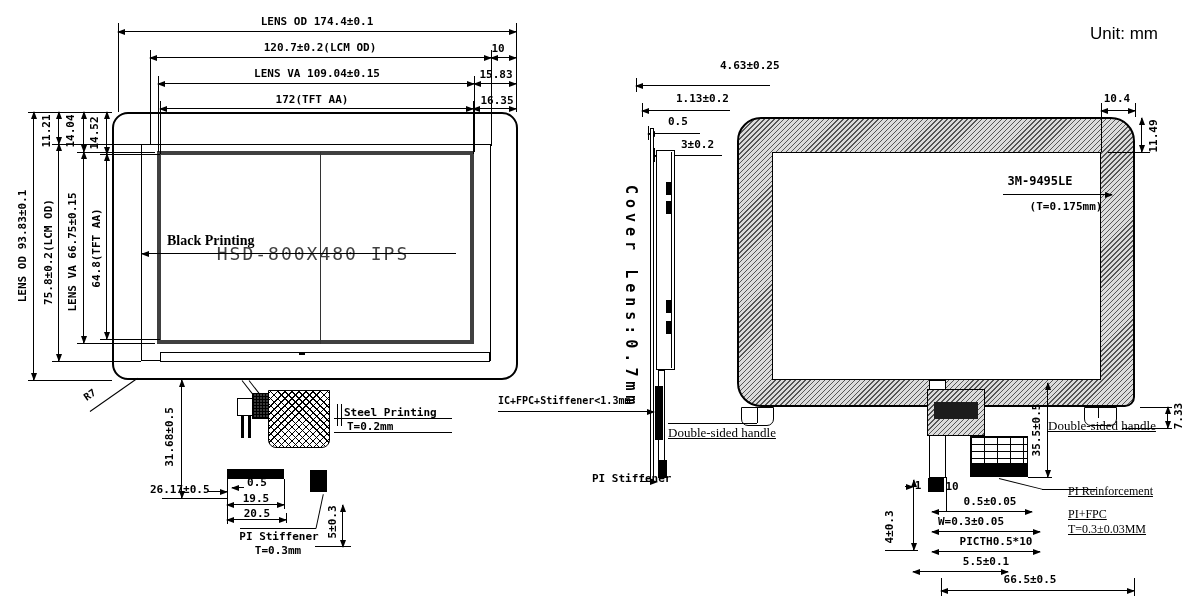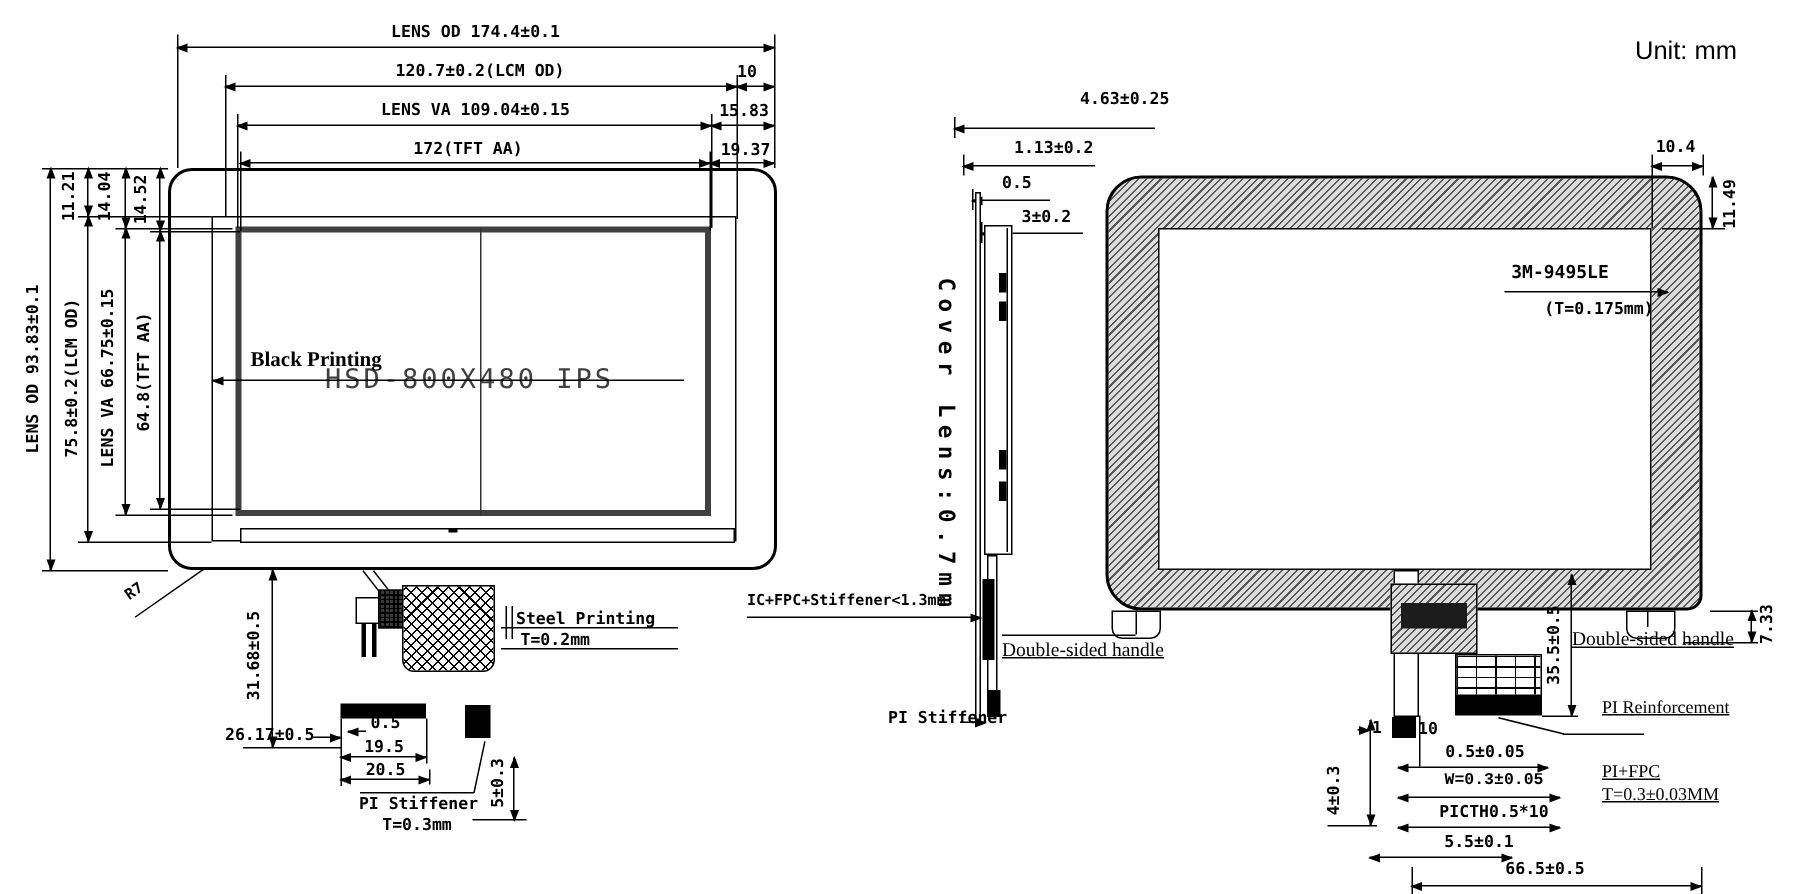--- a/index.html
+++ b/index.html
@@ -61,21 +61,21 @@
   <div class="t tc" style="left:320px;top:47px;">120.7±0.2(LCM OD)</div>
   <div class="hl al ar" style="left:150px;top:57px;width:341px;"></div>
   <div class="t tc" style="left:498px;top:48px;">10</div>
   <div class="hl al ar" style="left:491px;top:57px;width:25px;"></div>
   <div class="t tc" style="left:317px;top:73px;">LENS VA 109.04±0.15</div>
   <div class="hl al ar" style="left:158px;top:83px;width:316px;"></div>
   <div class="t tc" style="left:496px;top:74px;">15.83</div>
   <div class="hl al ar" style="left:474px;top:83px;width:42px;"></div>
   <div class="t tc" style="left:312px;top:99px;">172(TFT AA)</div>
   <div class="hl al ar" style="left:160px;top:108px;width:313px;"></div>
-  <div class="t tc" style="left:497px;top:100px;">19.37</div>
+  <div class="t tc" style="left:497px;top:100px;">16.35</div>
   <div class="hl al ar" style="left:473px;top:108px;width:43px;"></div>
 
   <div class="vl" style="left:118px;top:23px;height:89px;"></div>
   <div class="vl" style="left:516px;top:23px;height:89px;"></div>
   <div class="vl" style="left:150px;top:50px;height:94px;"></div>
   <div class="vl" style="left:491px;top:50px;height:96px;"></div>
   <div class="vl" style="left:158px;top:76px;height:76px;"></div>
   <div class="vl" style="left:474px;top:76px;height:76px;"></div>
   <div class="vl" style="left:160px;top:101px;height:53px;"></div>
   <div class="vl" style="left:473px;top:101px;height:53px;"></div>
@@ -219,30 +219,30 @@
   <div class="t tc" style="left:918px;top:485px;">1</div>
   <div class="hl ar" style="left:905px;top:486px;width:8px;"></div>
   <div class="t tc" style="left:952px;top:486px;">10</div>
   <div class="t rot" style="left:889px;top:527px;">4±0.3</div>
   <div class="vl at ab" style="left:913px;top:480px;height:70px;"></div>
   <div class="hl" style="left:885px;top:550px;width:33px;"></div>
   <div class="vl" style="left:946px;top:477px;height:34px;"></div>
 
   <div class="t tc" style="left:990px;top:501px;">0.5±0.05</div>
   <div class="hl al ar" style="left:932px;top:511px;width:100px;"></div>
-  <div class="t tc" style="left:996px;top:521px;font-family:Liberation Mono, monospace;">W=0.3±0.05</div>
+  <div class="t tc" style="left:971px;top:521px;">W=0.3±0.05</div>
   <div class="hl al ar" style="left:932px;top:531px;width:108px;"></div>
   <div class="t tc" style="left:996px;top:541px;">PICTH0.5*10</div>
   <div class="hl al ar" style="left:932px;top:551px;width:108px;"></div>
   <div class="t tc" style="left:986px;top:561px;">5.5±0.1</div>
   <div class="hl al ar" style="left:913px;top:571px;width:95px;"></div>
   <div class="t tc" style="left:1030px;top:579px;">66.5±0.5</div>
   <div class="hl al ar" style="left:941px;top:590px;width:193px;"></div>
   <div class="vl" style="left:941px;top:578px;height:18px;"></div>
   <div class="vl" style="left:1134px;top:578px;height:18px;"></div>
 
   <div class="hl" style="left:1042px;top:489px;width:54px;"></div>
   <div class="leader" style="left:999px;top:478px;width:45px;transform:rotate(14deg);"></div>
-  <div class="t serif" style="left:1068px;top:464px;font-size:12px;">PI Reinforcement</div>
+  <div class="t serif" style="left:1068px;top:484px;font-size:12px;">PI Reinforcement</div>
   <div class="t serif" style="left:1068px;top:507px;font-size:12px;">PI+FPC</div>
   <div class="t serif" style="left:1068px;top:522px;font-size:12px;">T=0.3±0.03MM</div>
 
 </div>
 
 </body></html>

